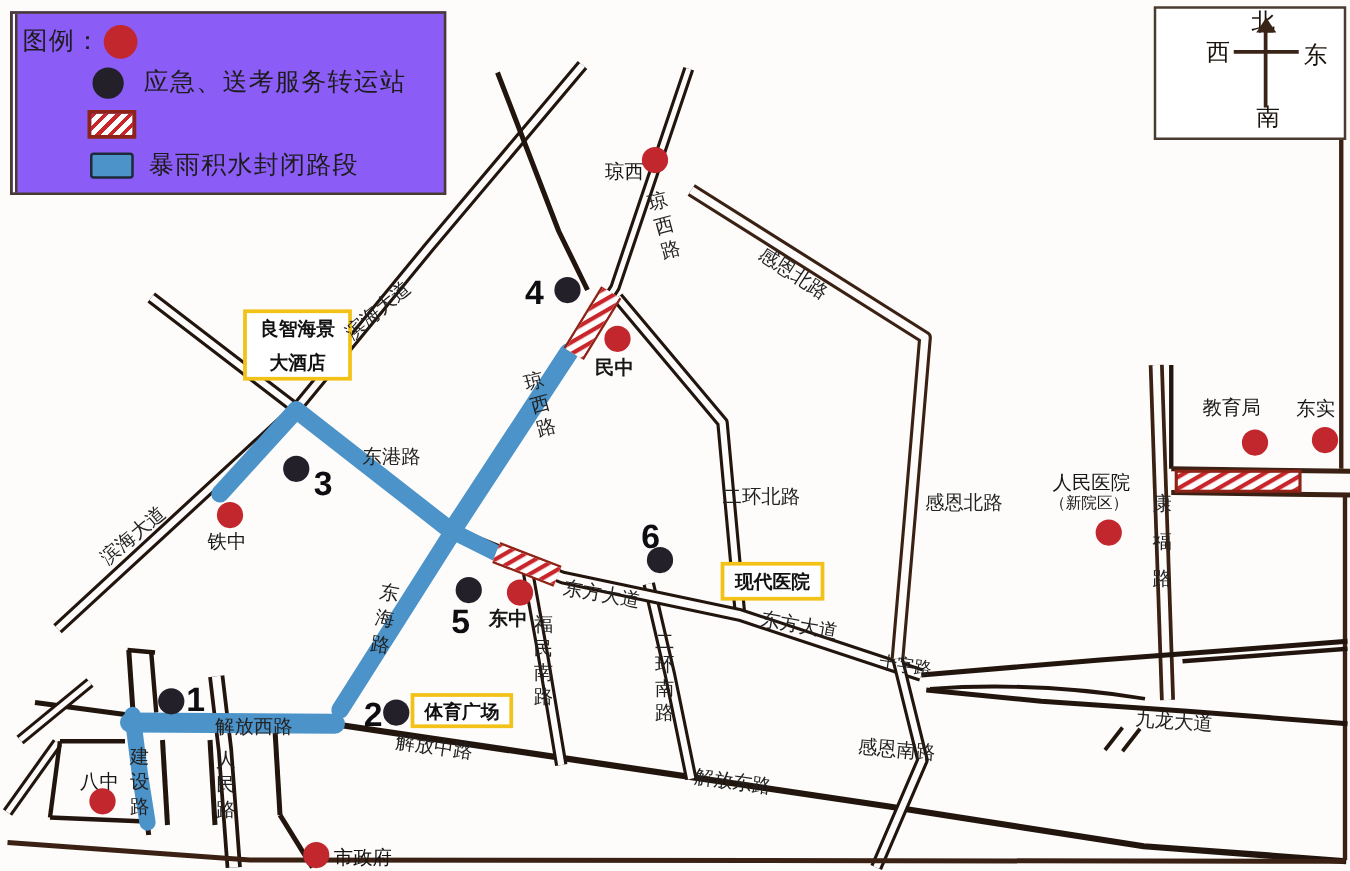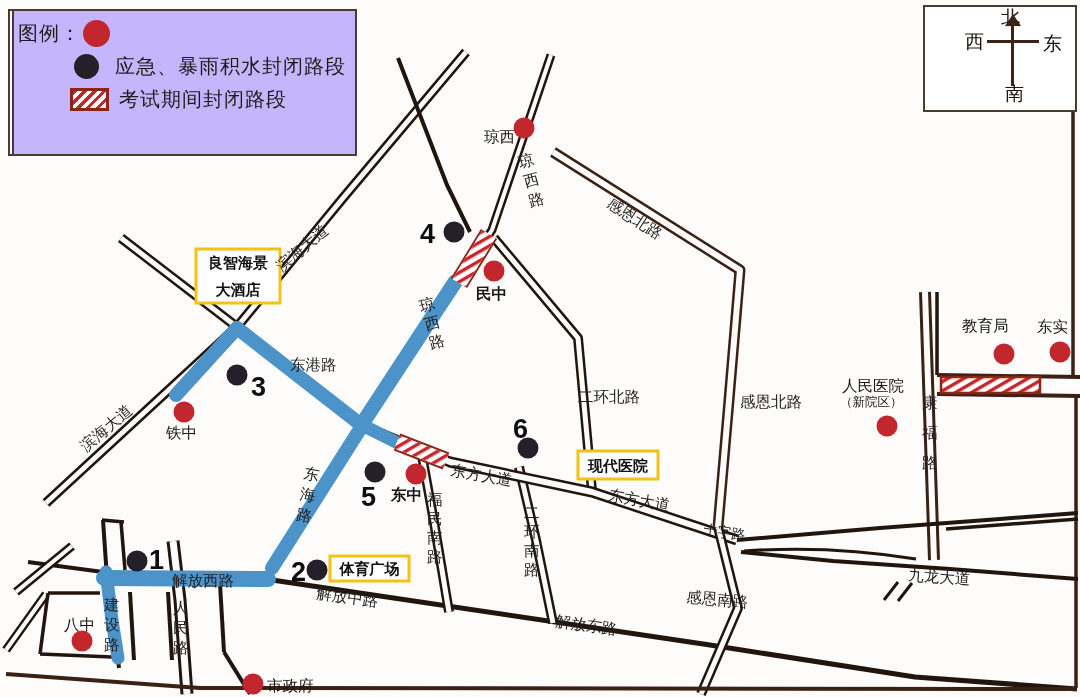--- a/index.html
+++ b/index.html
@@ -3,21 +3,21 @@
 <meta charset="utf-8">
 <style>
   html,body{margin:0;padding:0;}
   body{font-family:"Liberation Sans",sans-serif;background:#fff;}
   #stage{position:relative;width:1080px;height:697px;background:#fdfcfa;overflow:hidden;}
   #map-svg{position:absolute;left:0;top:0;}
   svg text{font-family:"Liberation Sans",sans-serif;}
 
   
   .legend{position:absolute;left:8px;top:9px;width:345px;height:143px;
-    background:#c4b5fd;border:2px solid #4a3b31;box-shadow:inset 2px 0 0 #fff, inset 4px 0 0 #4a3b31;
+    background:#8b5cf6;border:2px solid #4a3b31;box-shadow:inset 2px 0 0 #fff, inset 4px 0 0 #4a3b31;
     color:#1c1c1c;font-size:20px;letter-spacing:1px;}
   .lg-row{display:flex;align-items:center;height:33px;line-height:33px;white-space:nowrap;}
   .lg-row.first{margin-top:6px;}
   .lg-title{margin-left:8px;font-size:20px;}
   .dot{display:inline-block;border-radius:50%;}
   .dot.red{width:27px;height:27px;background:#c1272d;margin-left:2px;margin-right:14px;}
   .dot.black{width:25px;height:25px;background:#23202a;margin-left:64px;margin-right:16px;}
   .sw-hatch{display:inline-block;width:33px;height:17px;margin-left:60px;margin-right:10px;
     background:repeating-linear-gradient(135deg,#c9262c 0 3px,#ffffff 3px 7px);
     border:3px solid #8e2418;}
@@ -177,25 +177,28 @@
       <path d="M884,600 L898,582 M898,601 L912,583" stroke="#22150e" stroke-width="3" fill="none"></path>
     </svg>
 
   <div class="legend">
     <div class="lg-row first">
       <span class="lg-title">图例：</span>
       <span class="dot red"></span>
     </div>
     <div class="lg-row">
       <span class="dot black"></span>
-      <span>应急、暴雨积水封闭路段</span>
+      <span>应急、送考服务转运站</span>
     </div>
     <div class="lg-row">
       <span class="sw-hatch"></span>
-      <span>考试期间封闭路段</span>
+    </div>
+    <div class="lg-row">
+      <span class="sw-flood"></span>
+      <span>暴雨积水封闭路段</span>
     </div>
   </div>
 
   <div class="compass">
     <span class="c-n">北</span>
     <span class="c-w">西</span>
     <span class="c-e">东</span>
     <span class="c-s">南</span>
     <div class="c-hline"></div>
     <div class="c-vline"></div>

